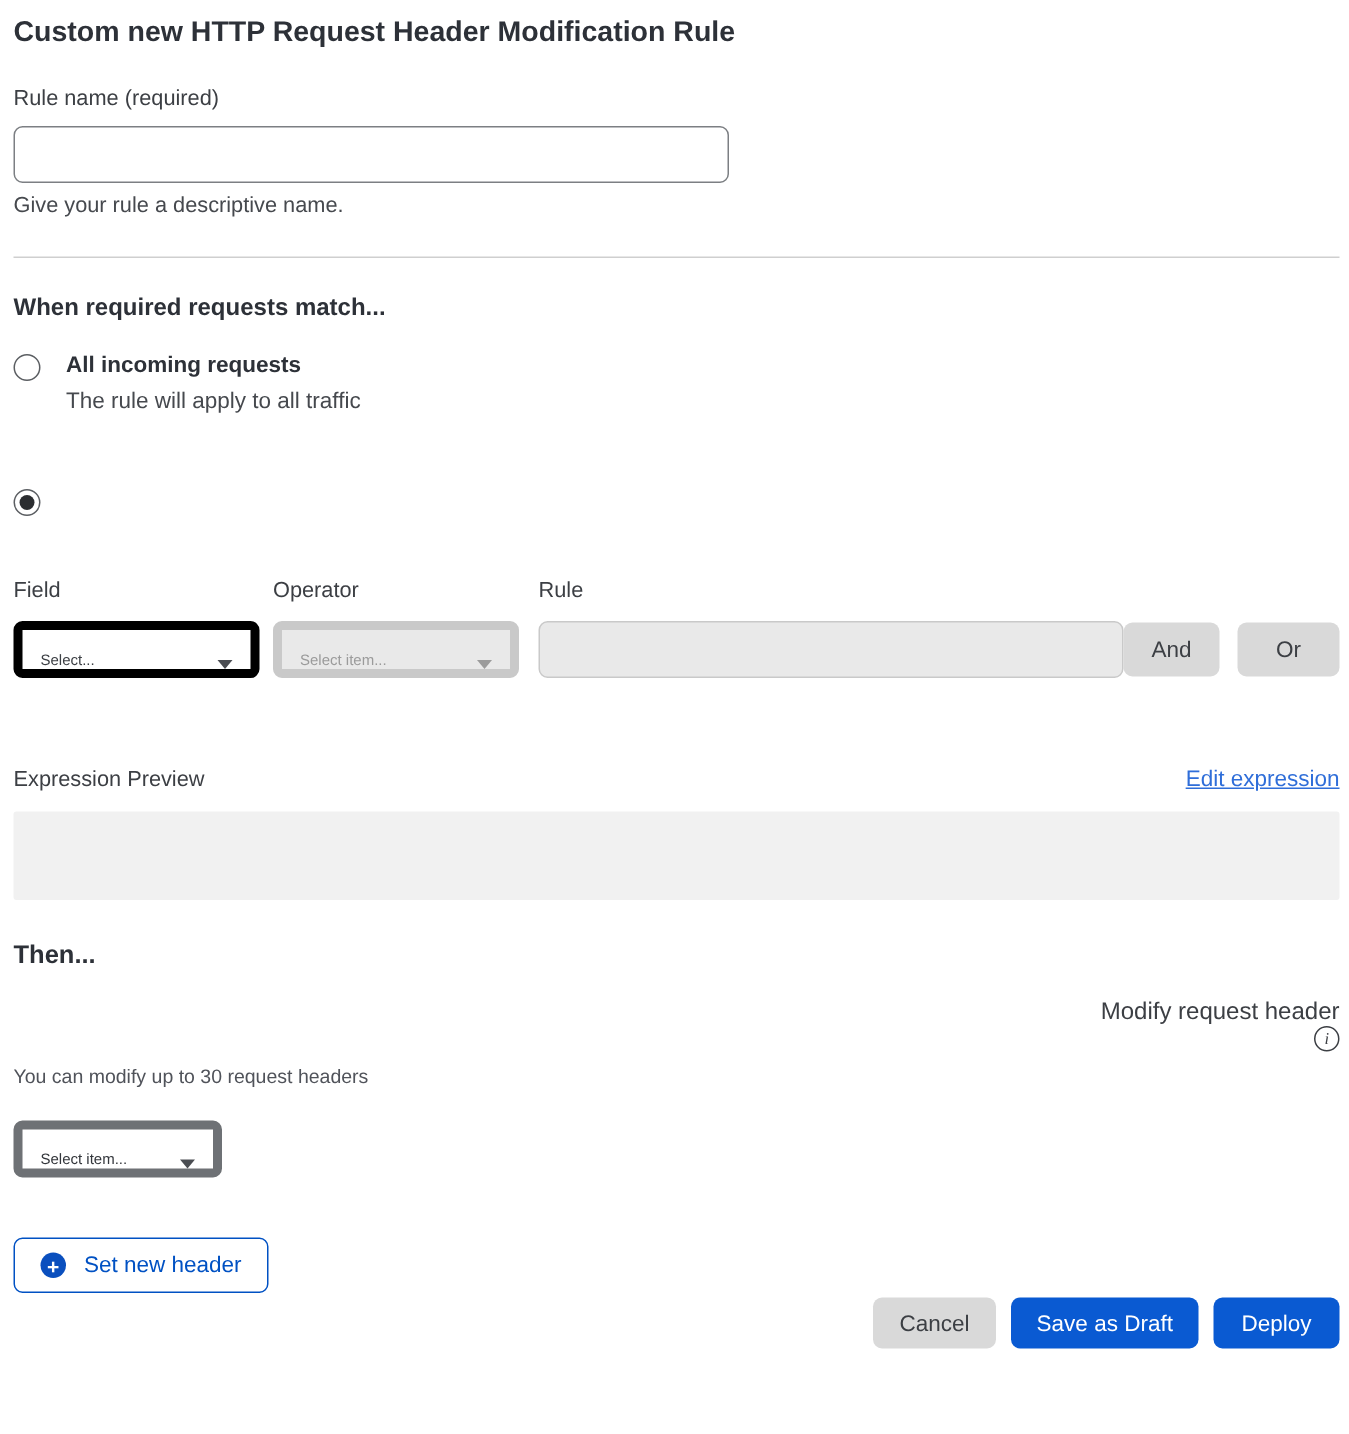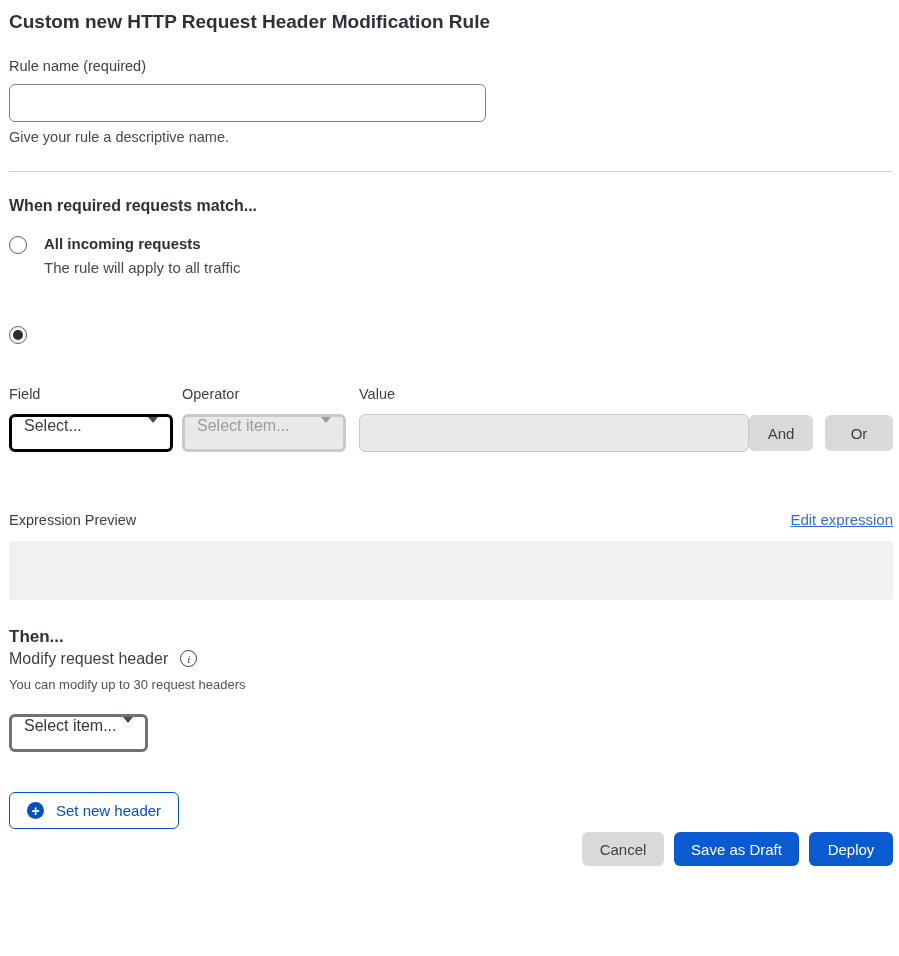--- a/index.html
+++ b/index.html
@@ -53,23 +53,23 @@
   .radio-label { font-size: 15px; font-weight: 700; color: #2d3138; line-height: 18px; }
   .radio-desc { font-size: 15px; color: #46494e; margin-top: 6px; line-height: 18px; }
 
   .builder-row { display: flex; margin-top: 41px; align-items: flex-end; }
   .builder-col .field-label { margin-bottom: 11px; }
   .col-field { width: 168px; margin-right: 9px; }
   .col-operator { width: 168px; margin-right: 13px; }
   .col-value { width: 390px; }
 
   .select-control {
-    height: 38px; border-radius: 6px; border: 3px solid #000000;
-    background: #fff; display: flex; align-items: flex-start;
-    padding: 0 12px; font-size: 16px; color: #3c3f44; cursor: pointer;
+    height: 38px; border-radius: 6px; border: 6px solid #000000;
+    background: #fff; display: flex; align-items: flex-end;
+    padding: 0 12px; font-size: 10px; color: #3c3f44; cursor: pointer;
     width: 100%;
   }
   .select-control .caret { margin-left: auto; }
   .caret {
     width: 0; height: 0;
     border-left: 5px solid transparent; border-right: 5px solid transparent;
     border-top: 6px solid #4a4d52;
   }
   .select-control.disabled {
     background: #e9e9e9; border-color: #c9c9c9; color: #9b9b9b; cursor: default;
@@ -98,21 +98,21 @@
     margin-top: 59px;
   }
   .edit-link { font-size: 15px; color: #2f6ed9; text-decoration: underline; cursor: pointer; }
   .preview-box {
     margin-top: 12px; width: 884px; height: 59px;
     background: #f1f1f1; border-radius: 2px;
     font-size: 14px; color: #46494e; padding: 8px 10px;
   }
 
   .then-heading { font-size: 17px; margin-top: 25px; }
-  .modify-row { display: flex; align-items: flex-start; margin-top: 2px; }
+  .modify-row { display: flex; align-items: flex-end; margin-top: 18px; flex-direction: column; }
   .modify-label { font-size: 16px; color: #3c3f44; }
   .info-icon {
     width: 17px; height: 17px; border-radius: 50%;
     border: 1px solid #3c3f44; color: #3c3f44;
     font-size: 11px; font-family: "Liberation Serif", serif; font-style: italic;
     display: inline-flex; align-items: center; justify-content: center;
     margin-left: 12px; cursor: pointer;
   }
   .modify-helper { margin-top: 9px; font-size: 13px; color: #50535a; }
 
@@ -181,21 +181,21 @@
       </div>
     </div>
     <div class="builder-col col-operator">
       <div class="field-label">Operator</div>
       <div class="select-control disabled">
         <span>Select item...</span>
         <span class="caret"></span>
       </div>
     </div>
     <div class="builder-col col-value">
-      <div class="field-label">Value</div>
+      <div class="field-label">Rule</div>
       <input class="value-input" type="text" disabled="" value="" style="">
     </div>
     <div class="conj-buttons">
       <button class="btn btn-gray btn-and">And</button>
       <button class="btn btn-gray btn-or">Or</button>
     </div>
   </div>
 
   <div class="preview-header">
     <span class="field-label">Expression Preview</span>

